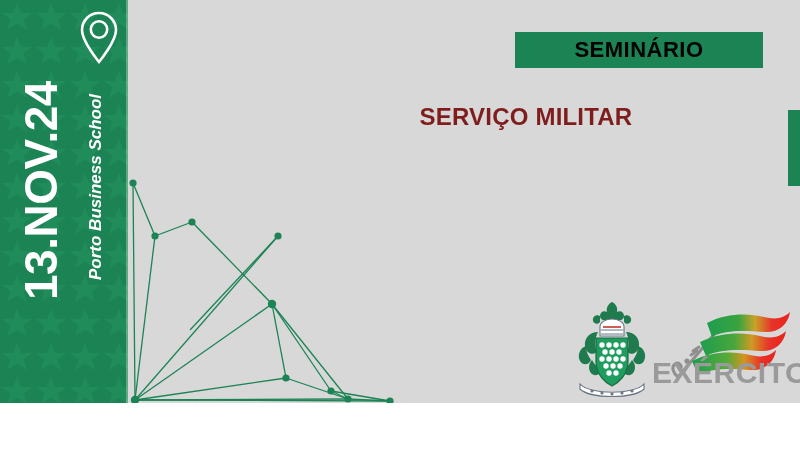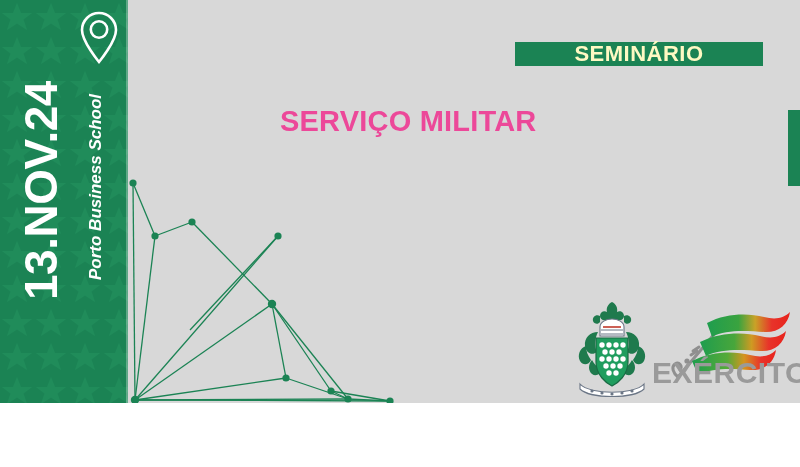--- a/index.html
+++ b/index.html
@@ -96,43 +96,43 @@
     top: 0;
     width: 800px;
     height: 403px;
     pointer-events: none;
   }
 
   
   .badge {
     position: absolute;
     left: 515px;
-    top: 42px;
+    top: 32px;
     width: 248px;
-    height: 24px;
+    height: 36px;
     background: #1b8354;
-    color: #fef9c3;
+    color: #000000;
     font-size: 22px;
     font-weight: bold;
     letter-spacing: 0.5px;
     display: flex;
     align-items: center;
     justify-content: center;
   }
 
   
   .title-block {
     position: absolute;
     left: 280px;
     top: 100px;
     width: 492px;
-    text-align: left;
-    color: #ec4899;
-    font-weight: bold;
-    font-size: 29px;
+    text-align: center;
+    color: #7f1d1d;
+    font-weight: bold;
+    font-size: 24px;
     line-height: 1.45;
     letter-spacing: 0.2px;
   }
   .title-line { display: block; }
 
   
   .right-bar {
     position: absolute;
     left: 788px;
     top: 110px;

